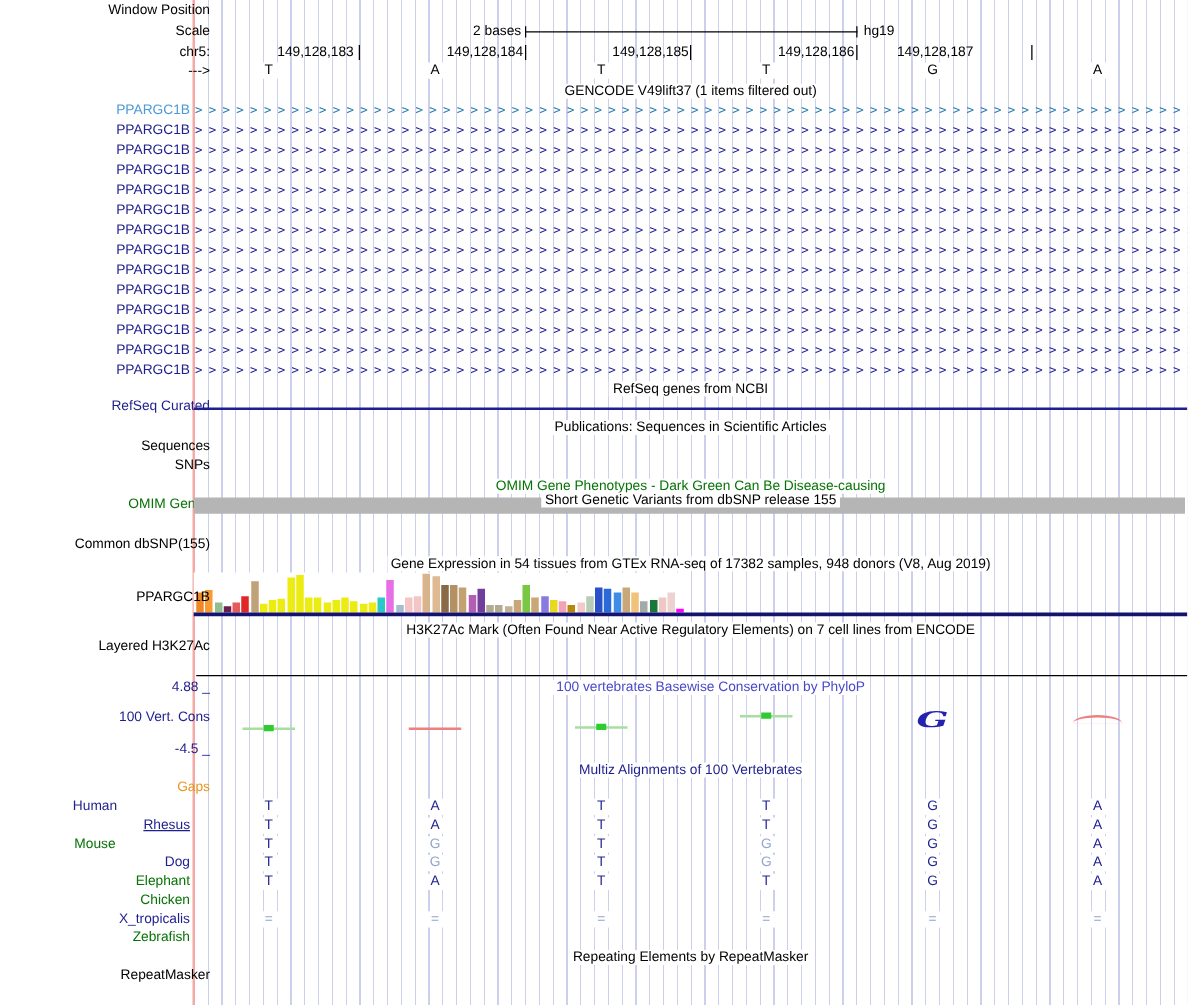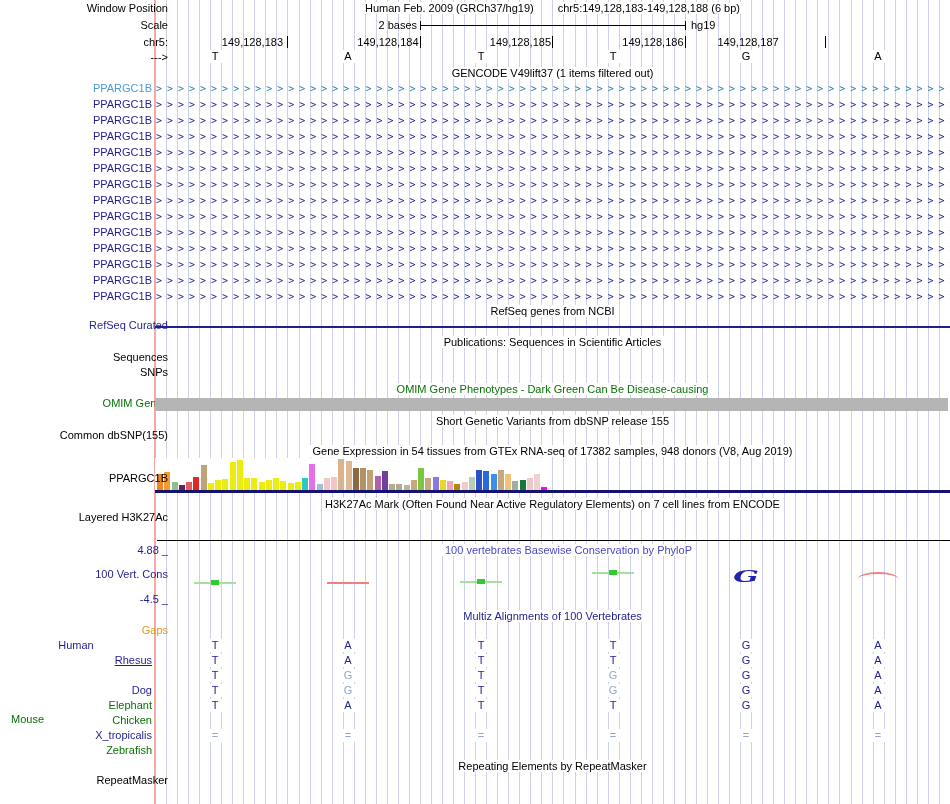--- a/index.html
+++ b/index.html
@@ -29,23 +29,20 @@
   #header-title-row{top:2px;}
   #header-title-row span{margin:0 9px;}
 </style>
 </head>
 <body>
 
 <div id="app">
   <div id="grid"></div>
   <div id="guide-pink"></div>
 
-  <div class="title" id="header-title-row">
-    <span>Human Feb. 2009 (GRCh37/hg19)</span><span>chr5:149,128,183-149,128,188 (6 bp)</span>
-  </div>
   <div class="llab" style="top:2px">Window Position</div>
   <div class="llab" style="top:19px">Scale</div>
   <div style="left:317px; top:19px; width:100px; text-align:right; height:13px; line-height:13px;">2 bases</div>
   <div id="scale-ruler-line"></div>
   <div id="scale-ruler-ltick"></div>
   <div id="scale-ruler-rtick"></div>
   <div style="left:691px; top:19px; height:13px; line-height:13px;">hg19</div>
   <div class="llab" style="top:36px">chr5:</div>
   <div class="llab" style="top:51px">---&gt;</div>
 
@@ -56,21 +53,21 @@
   <div id="refseq-line" class="hline"></div>
 
   <div class="title black" style="top:336px"><span>Publications: Sequences in Scientific Articles</span></div>
   <div class="llab" style="top:351px">Sequences</div>
   <div class="llab" style="top:366px">SNPs</div>
 
   <div class="title green" style="top:383px"><span>OMIM Gene Phenotypes - Dark Green Can Be Disease-causing</span></div>
   <div class="llab green" style="top:397px">OMIM Genes</div>
   <div id="omim-bar"></div>
 
-  <div class="title black" style="top:415px"><span>Short Genetic Variants from dbSNP release 155</span></div>
+  <div class="title black" style="top:394px"><span>Short Genetic Variants from dbSNP release 155</span></div>
   <div class="llab" style="top:429px">Common dbSNP(155)</div>
 
   <div class="title black" style="top:445px"><span>Gene Expression in 54 tissues from GTEx RNA-seq of 17382 samples, 948 donors (V8, Aug 2019)</span></div>
   <div id="gtex-chart-panel">
       <div style="position: absolute; left: 2px; top: 16px; width: 6px; height: 16px; background: rgb(240, 135, 39);"></div>
       <div style="position: absolute; left: 9.25px; top: 14px; width: 6px; height: 18px; background: rgb(245, 155, 49);"></div>
       <div style="position: absolute; left: 16.5px; top: 24px; width: 6px; height: 8px; background: rgb(143, 190, 143);"></div>
       <div style="position: absolute; left: 23.75px; top: 27px; width: 6px; height: 5px; background: rgb(107, 31, 80);"></div>
       <div style="position: absolute; left: 31px; top: 24px; width: 6px; height: 8px; background: rgb(227, 91, 91);"></div>
       <div style="position: absolute; left: 38.25px; top: 19px; width: 6px; height: 13px; background: rgb(227, 39, 39);"></div>
@@ -197,21 +194,21 @@
       <div style="position: absolute; box-sizing: border-box; left: 605px; top: 639px; width: 16px; text-align: center; height: 13px; line-height: 13px; color: rgb(31, 31, 143); background: rgb(255, 255, 255);">T</div>
       <div style="position: absolute; box-sizing: border-box; left: 738px; top: 639px; width: 16px; text-align: center; height: 13px; line-height: 13px; color: rgb(31, 31, 143); background: rgb(255, 255, 255);">G</div>
       <div style="position: absolute; box-sizing: border-box; left: 870px; top: 639px; width: 16px; text-align: center; height: 13px; line-height: 13px; color: rgb(31, 31, 143); background: rgb(255, 255, 255);">A</div>
       <div style="position: absolute; box-sizing: border-box; left: 0px; top: 654px; width: 152px; text-align: right; height: 13px; line-height: 13px; color: rgb(31, 31, 143); text-decoration: underline;">Rhesus</div>
       <div style="position: absolute; box-sizing: border-box; left: 207px; top: 654px; width: 16px; text-align: center; height: 13px; line-height: 13px; color: rgb(31, 31, 143); background: rgb(255, 255, 255);">T</div>
       <div style="position: absolute; box-sizing: border-box; left: 340px; top: 654px; width: 16px; text-align: center; height: 13px; line-height: 13px; color: rgb(31, 31, 143); background: rgb(255, 255, 255);">A</div>
       <div style="position: absolute; box-sizing: border-box; left: 473px; top: 654px; width: 16px; text-align: center; height: 13px; line-height: 13px; color: rgb(31, 31, 143); background: rgb(255, 255, 255);">T</div>
       <div style="position: absolute; box-sizing: border-box; left: 605px; top: 654px; width: 16px; text-align: center; height: 13px; line-height: 13px; color: rgb(31, 31, 143); background: rgb(255, 255, 255);">T</div>
       <div style="position: absolute; box-sizing: border-box; left: 738px; top: 654px; width: 16px; text-align: center; height: 13px; line-height: 13px; color: rgb(31, 31, 143); background: rgb(255, 255, 255);">G</div>
       <div style="position: absolute; box-sizing: border-box; left: 870px; top: 654px; width: 16px; text-align: center; height: 13px; line-height: 13px; color: rgb(31, 31, 143); background: rgb(255, 255, 255);">A</div>
-      <div style="position: absolute; box-sizing: border-box; left: 11px; top: 669px; width: 152px; text-align: left; height: 13px; line-height: 13px; color: rgb(6, 115, 6); margin-top: 44px;">Mouse</div>
+      <div style="position: absolute; box-sizing: border-box; left: 0px; top: 669px; width: 152px; text-align: center; height: 13px; line-height: 13px; color: rgb(6, 115, 6);">Mouse</div>
       <div style="position: absolute; box-sizing: border-box; left: 207px; top: 669px; width: 16px; text-align: center; height: 13px; line-height: 13px; color: rgb(31, 31, 143); background: rgb(255, 255, 255);">T</div>
       <div style="position: absolute; box-sizing: border-box; left: 340px; top: 669px; width: 16px; text-align: center; height: 13px; line-height: 13px; color: rgb(147, 165, 204); background: rgb(255, 255, 255);">G</div>
       <div style="position: absolute; box-sizing: border-box; left: 473px; top: 669px; width: 16px; text-align: center; height: 13px; line-height: 13px; color: rgb(31, 31, 143); background: rgb(255, 255, 255);">T</div>
       <div style="position: absolute; box-sizing: border-box; left: 605px; top: 669px; width: 16px; text-align: center; height: 13px; line-height: 13px; color: rgb(147, 165, 204); background: rgb(255, 255, 255);">G</div>
       <div style="position: absolute; box-sizing: border-box; left: 738px; top: 669px; width: 16px; text-align: center; height: 13px; line-height: 13px; color: rgb(31, 31, 143); background: rgb(255, 255, 255);">G</div>
       <div style="position: absolute; box-sizing: border-box; left: 870px; top: 669px; width: 16px; text-align: center; height: 13px; line-height: 13px; color: rgb(31, 31, 143); background: rgb(255, 255, 255);">A</div>
       <div style="position: absolute; box-sizing: border-box; left: 0px; top: 684px; width: 152px; text-align: right; height: 13px; line-height: 13px; color: rgb(31, 31, 143);">Dog</div>
       <div style="position: absolute; box-sizing: border-box; left: 207px; top: 684px; width: 16px; text-align: center; height: 13px; line-height: 13px; color: rgb(31, 31, 143); background: rgb(255, 255, 255);">T</div>
       <div style="position: absolute; box-sizing: border-box; left: 340px; top: 684px; width: 16px; text-align: center; height: 13px; line-height: 13px; color: rgb(147, 165, 204); background: rgb(255, 255, 255);">G</div>
       <div style="position: absolute; box-sizing: border-box; left: 473px; top: 684px; width: 16px; text-align: center; height: 13px; line-height: 13px; color: rgb(31, 31, 143); background: rgb(255, 255, 255);">T</div>

